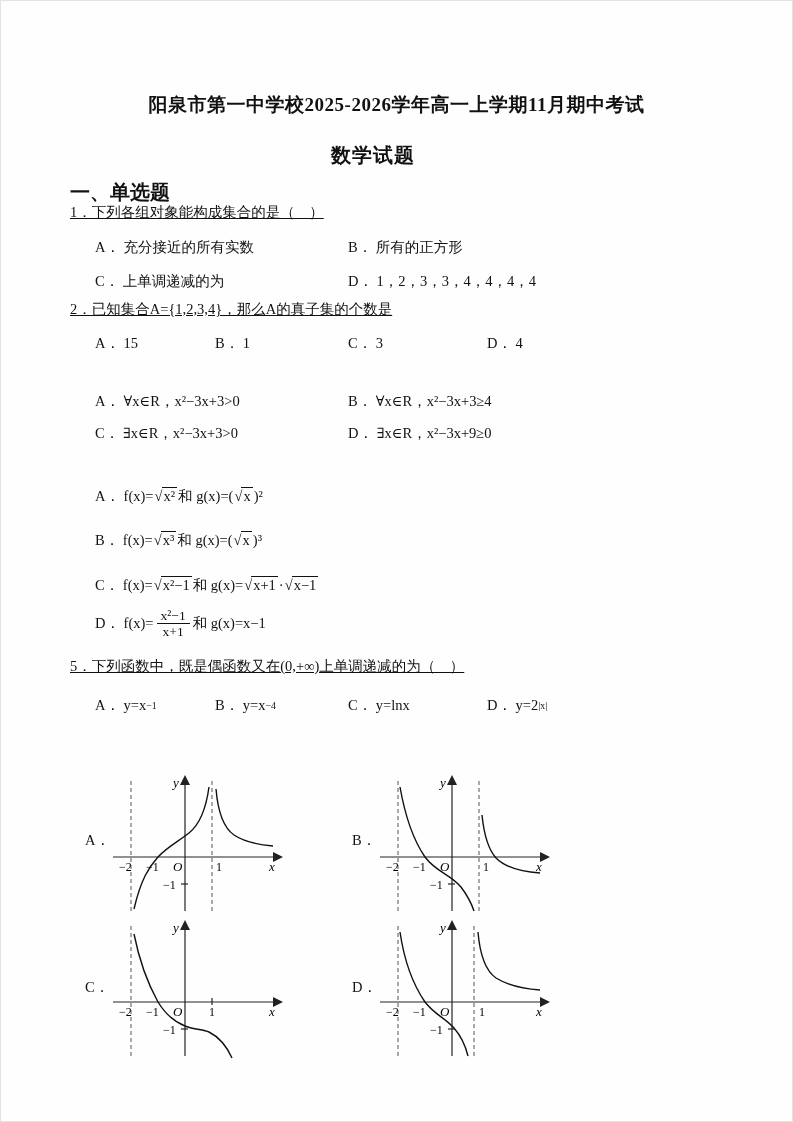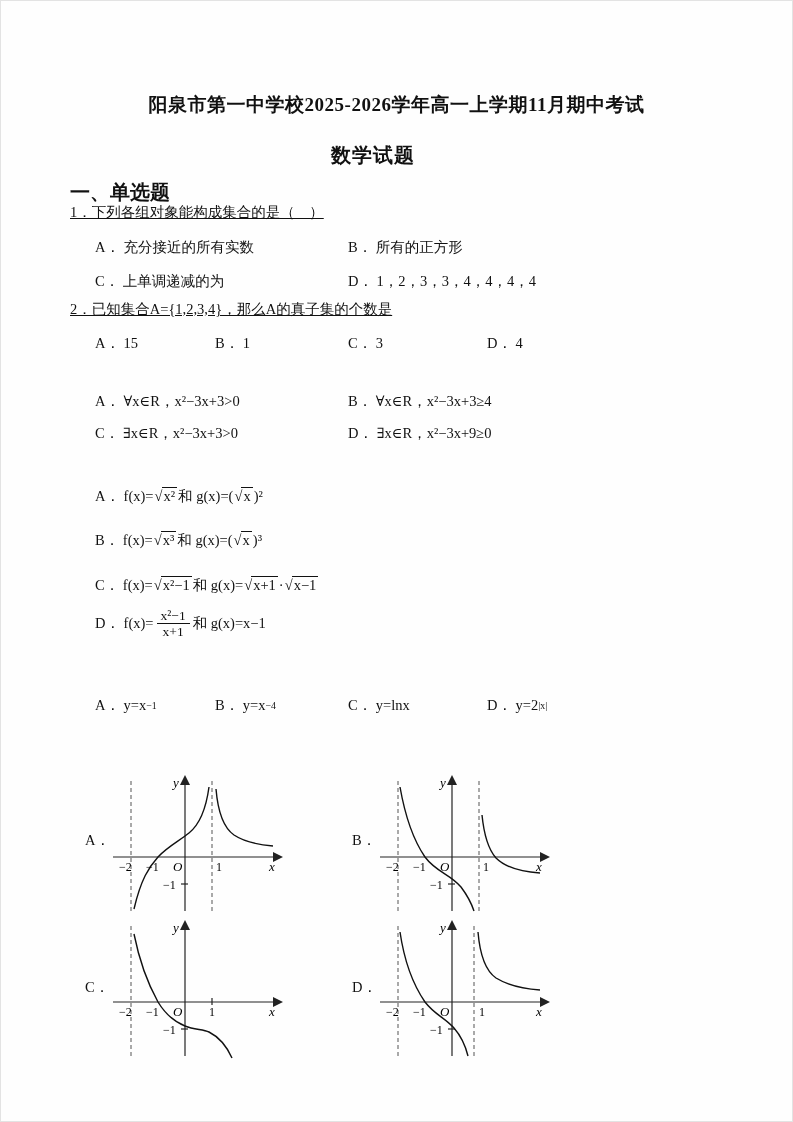--- a/index.html
+++ b/index.html
@@ -75,20 +75,21 @@
   <div class="abs optrow" style="top:576px">
     <span class="opt" style="left:95px"><span>C．</span>&nbsp;<span class="mathline">f(x)=<span class="rad"><span class="rs">√</span><span class="rb">x²−1</span></span> 和 g(x)=<span class="rad"><span class="rs">√</span><span class="rb">x+1</span></span>·<span class="rad"><span class="rs">√</span><span class="rb">x−1</span></span></span></span>
   </div>
   <div class="abs optrow" style="top:608px;height:42px">
     <span class="opt" style="left:95px"><span>D．</span>&nbsp;<span class="mathline">f(x)=<span class="frac">
             <span class="num">x²−1</span>
             <span class="den">x+1</span>
           </span> 和 g(x)=x−1</span></span>
   </div>
 
+  <div class="abs line stem" style="top:657px">5．下列函数中，既是偶函数又在(0,+∞)上单调递减的为（　）</div>
   <div class="abs optrow" style="top:696px">
     <span class="opt" style="left:95px"><span>A．</span>&nbsp;<span class="mathline">y=x<sup>−1</sup></span></span>
     <span class="opt" style="left:215px"><span>B．</span>&nbsp;<span class="mathline">y=x<sup>−4</sup></span></span>
     <span class="opt" style="left:348px"><span>C．</span>&nbsp;<span class="mathline">y=lnx</span></span>
     <span class="opt" style="left:487px"><span>D．</span>&nbsp;<span class="mathline">y=2<sup>|x|</sup></span></span>
   </div>
 
 
   <span class="abs glabel" style="left:85px;top:831px">A．</span>
   <svg class="abs" style="left:107px;top:773px" width="178" height="142" viewBox="0 0 178 142">

